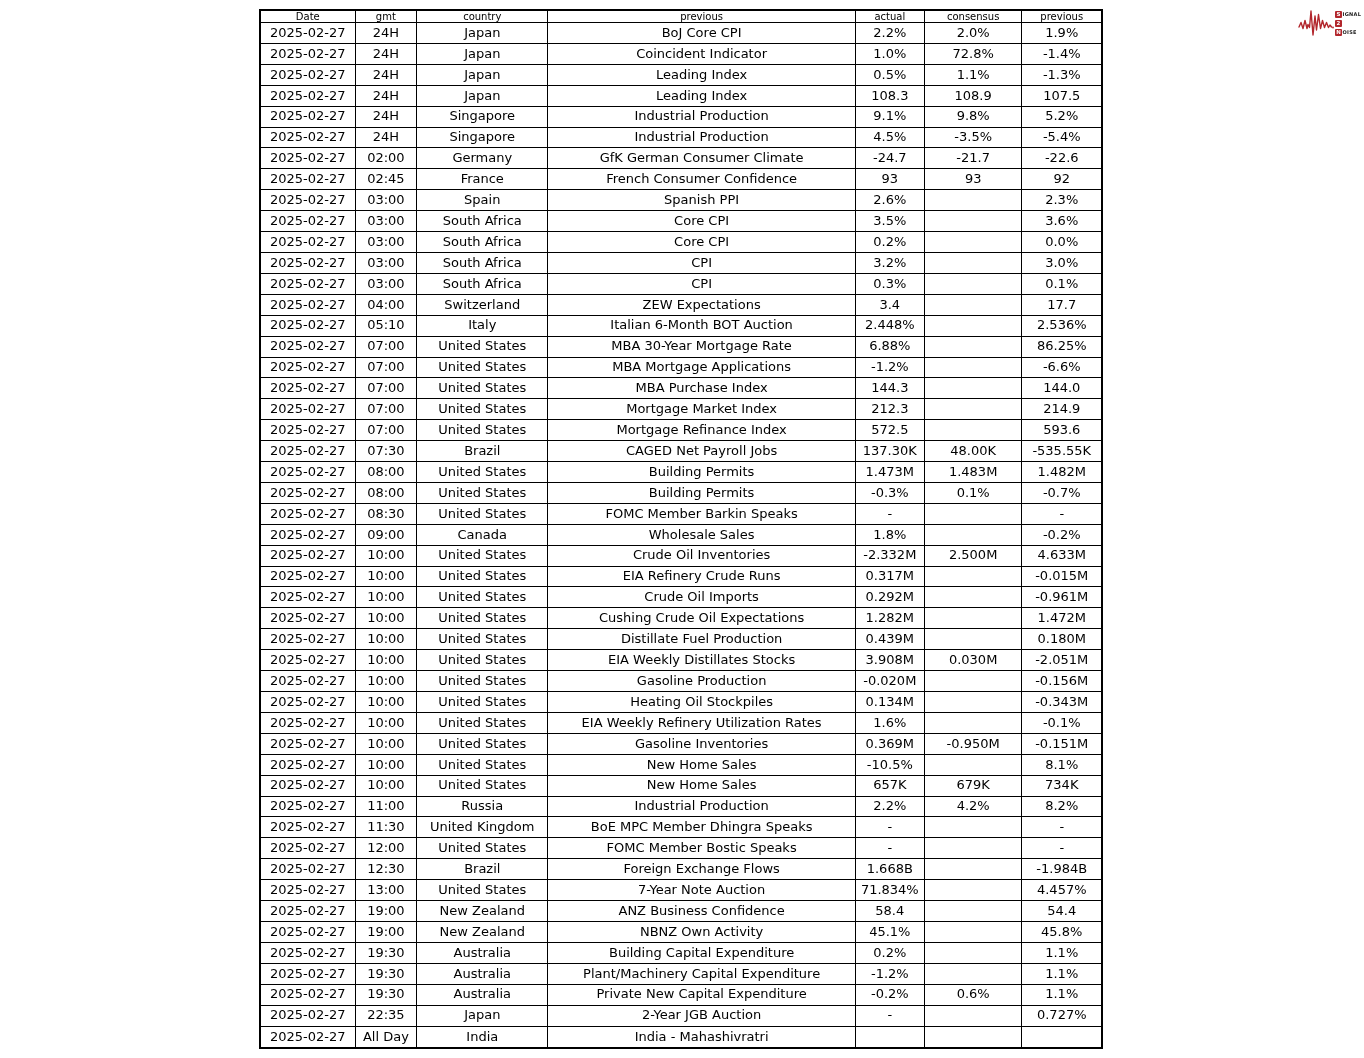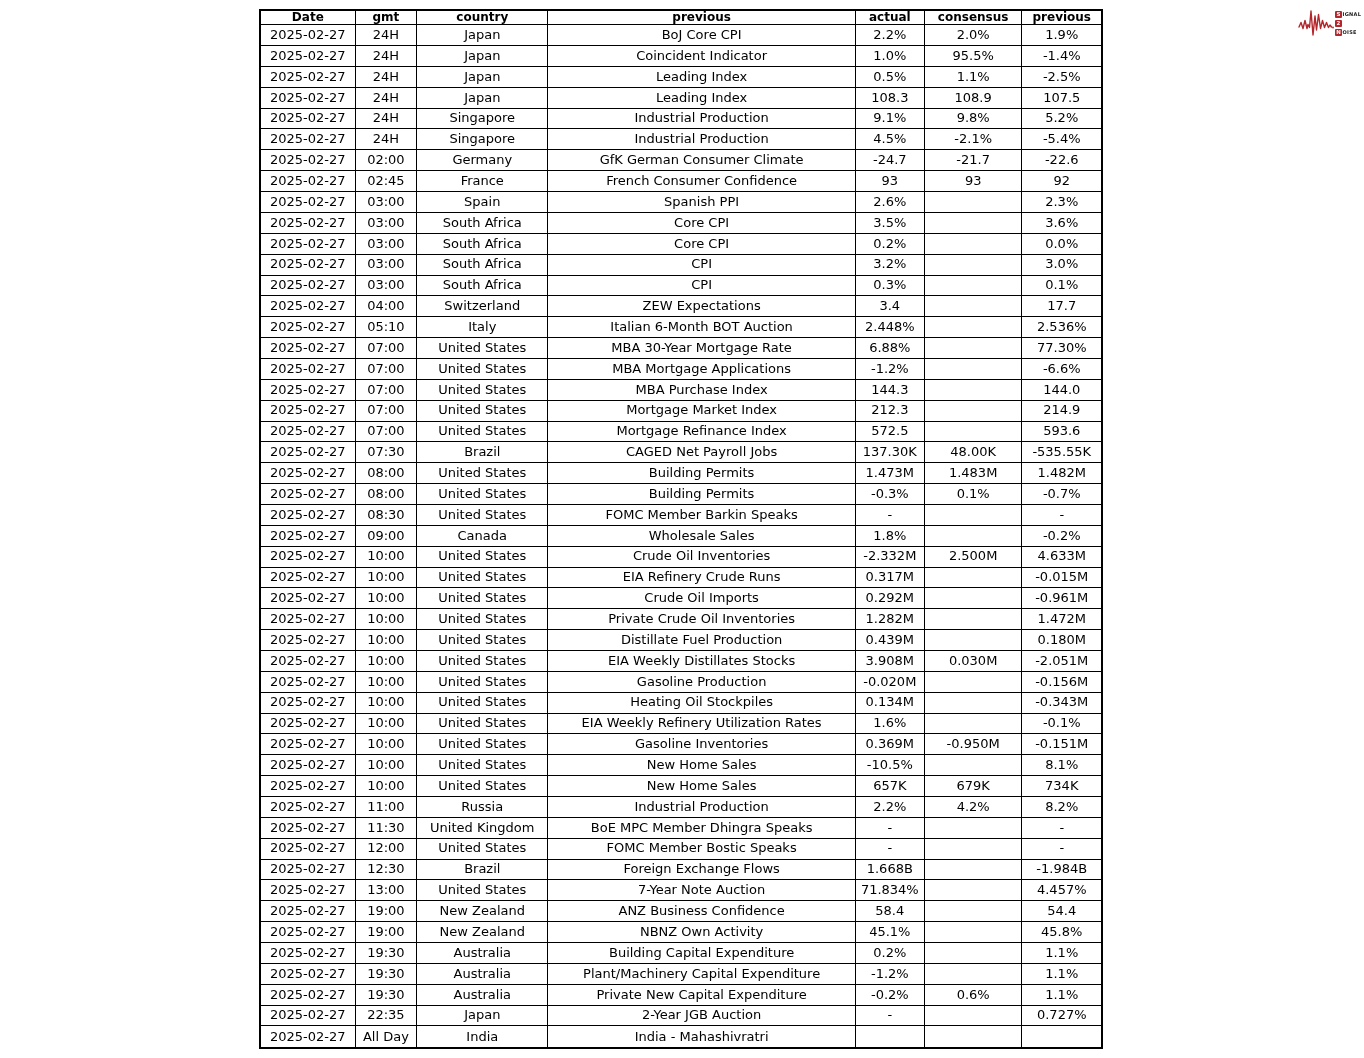--- a/index.html
+++ b/index.html
@@ -25,22 +25,22 @@
     border: 1px solid #000;
     text-align: center;
     vertical-align: middle;
     padding: 0 2px;
     white-space: nowrap;
     overflow: hidden;
     font-size: 13px;
     line-height: 1.1;
   }
   table.cal th {
-    font-weight: bold;
-    font-size: 12px;
+    font-weight: normal;
+    font-size: 10px;
   }
 
   
   .logo {
     position: absolute;
     left: 1298px; top: 6px;
     width: 64px; height: 34px;
     display: flex;
     align-items: center;
   }
@@ -99,31 +99,31 @@
           <td>2.2%</td>
           <td>2.0%</td>
           <td>1.9%</td>
         </tr>
         <tr>
           <td>2025-02-27</td>
           <td>24H</td>
           <td>Japan</td>
           <td>Coincident Indicator</td>
           <td>1.0%</td>
-          <td>95.5%</td>
+          <td>72.8%</td>
           <td>-1.4%</td>
         </tr>
         <tr>
           <td>2025-02-27</td>
           <td>24H</td>
           <td>Japan</td>
           <td>Leading Index</td>
           <td>0.5%</td>
           <td>1.1%</td>
-          <td>-2.5%</td>
+          <td>-1.3%</td>
         </tr>
         <tr>
           <td>2025-02-27</td>
           <td>24H</td>
           <td>Japan</td>
           <td>Leading Index</td>
           <td>108.3</td>
           <td>108.9</td>
           <td>107.5</td>
         </tr>
@@ -135,21 +135,21 @@
           <td>9.1%</td>
           <td>9.8%</td>
           <td>5.2%</td>
         </tr>
         <tr>
           <td>2025-02-27</td>
           <td>24H</td>
           <td>Singapore</td>
           <td>Industrial Production</td>
           <td>4.5%</td>
-          <td>-2.1%</td>
+          <td>-3.5%</td>
           <td>-5.4%</td>
         </tr>
         <tr>
           <td>2025-02-27</td>
           <td>02:00</td>
           <td>Germany</td>
           <td>GfK German Consumer Climate</td>
           <td>-24.7</td>
           <td>-21.7</td>
           <td>-22.6</td>
@@ -226,21 +226,21 @@
           <td></td>
           <td>2.536%</td>
         </tr>
         <tr>
           <td>2025-02-27</td>
           <td>07:00</td>
           <td>United States</td>
           <td>MBA 30-Year Mortgage Rate</td>
           <td>6.88%</td>
           <td></td>
-          <td>77.30%</td>
+          <td>86.25%</td>
         </tr>
         <tr>
           <td>2025-02-27</td>
           <td>07:00</td>
           <td>United States</td>
           <td>MBA Mortgage Applications</td>
           <td>-1.2%</td>
           <td></td>
           <td>-6.6%</td>
         </tr>
@@ -340,21 +340,21 @@
           <td>United States</td>
           <td>Crude Oil Imports</td>
           <td>0.292M</td>
           <td></td>
           <td>-0.961M</td>
         </tr>
         <tr>
           <td>2025-02-27</td>
           <td>10:00</td>
           <td>United States</td>
-          <td>Private Crude Oil Inventories</td>
+          <td>Cushing Crude Oil Expectations</td>
           <td>1.282M</td>
           <td></td>
           <td>1.472M</td>
         </tr>
         <tr>
           <td>2025-02-27</td>
           <td>10:00</td>
           <td>United States</td>
           <td>Distillate Fuel Production</td>
           <td>0.439M</td>

